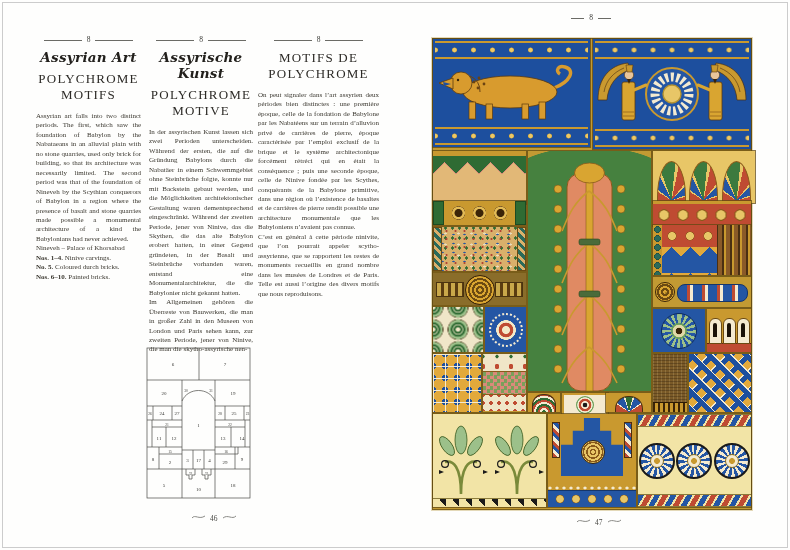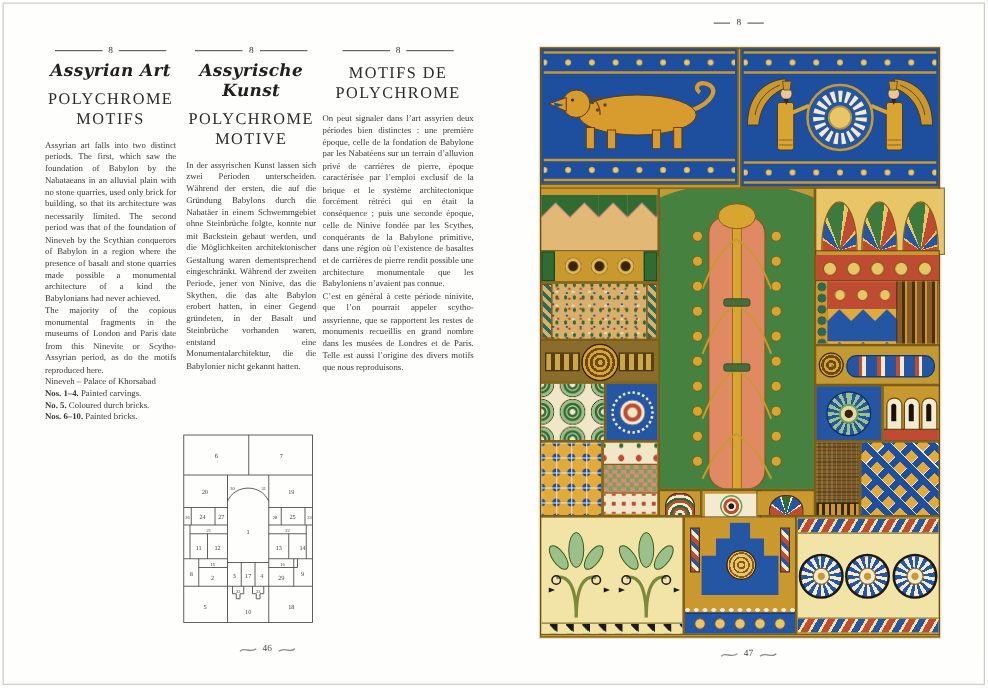--- a/index.html
+++ b/index.html
@@ -21,21 +21,21 @@
   .body{margin-top:9px;font-size:7px;line-height:9.45px;text-align:justify;color:#3a372f;}
   .body p{margin:0 0 0 0;}
   .caption{}
   .note .b{font-weight:bold;font-family:Liberation Serif, serif;}
   
   .plan{position:absolute;left:146px;top:347px;}
   .plan line,.plan rect,.plan path{stroke:#4a4a46;stroke-width:0.7;fill:none;}
   .plan text{font-family:"Liberation Serif",serif;font-size:5px;fill:#3a3a36;text-anchor:middle;stroke:none;}
   .plan text.sm{font-size:3.6px;}
   
-  .folio{position:absolute;display:flex;align-items:flex-end;gap:4px;font-size:7.5px;color:#4a4a46;}
+  .folio{position:absolute;display:flex;align-items:flex-start;gap:4px;font-size:7.5px;color:#4a4a46;}
   .folio svg{display:block;}
   .plate-orn{position:absolute;left:432px;top:14px;width:318px;}
   
   .plate{position:absolute;left:432px;top:38px;width:318px;height:470px;background:#c29a33;
          border:1px solid #7a5f1a;box-shadow:0 0 0 1px #e4d9b8;}
   .pnl{position:absolute;overflow:hidden;outline:1px solid rgba(96,72,18,.75);}
   .bluefield{background:#1d4f9e;}
   .rostrip{position:absolute;left:2px;right:2px;height:14px;background:#1d4f9e;
            border-top:2px solid #c9992f;border-bottom:2px solid #c9992f;
            background-image:radial-gradient(circle 2.6px at center,#ecc867 1.6px,#d4a93e 2.2px,transparent 2.8px);
@@ -136,38 +136,38 @@
   <div class="col col1">
     <div class="orn">
       <span class="rule"></span>
       <span class="num">8</span>
       <span class="rule"></span>
     </div>
     <div class="title">Assyrian Art</div>
     <div class="subtitle">POLYCHROME MOTIFS</div>
     <div class="body">
       <p>Assyrian art falls into two distinct periods. The first, which saw the foundation of Babylon by the Nabataeans in an alluvial plain with no stone quarries, used only brick for building, so that its architecture was necessarily limited. The second period was that of the foundation of Nineveh by the Scythian conquerors of Babylon in a region where the presence of basalt and stone quarries made possible a monumental architecture of a kind the Babylonians had never achieved.</p>
-      <p>The majority of the copious monumental fragments in the museums of London and Paris date from this Ninevite or Scytho-Assyrian period, as do the motifs reproduced here.</p>
       <p class="caption">Nineveh – Palace of Khorsabad</p>
-      <div class="note"><span class="b">Nos. 1–4.</span><span> Painted carvings.</span></div>
+      <div class="note"><span class="b">Nos. 1–4.</span><span> Ninive carvings.</span></div>
       <div class="note"><span class="b">No. 5.</span><span> Coloured durch bricks.</span></div>
       <div class="note"><span class="b">Nos. 6–10.</span><span> Painted bricks.</span></div>
     </div>
   </div>
 
   <div class="col col2">
     <div class="orn">
       <span class="rule"></span>
       <span class="num">8</span>
       <span class="rule"></span>
     </div>
     <div class="title">Assyrische Kunst</div>
     <div class="subtitle">POLYCHROME MOTIVE</div>
     <div class="body">
       <p>In der assyrischen Kunst lassen sich zwei Perioden unterscheiden. Während der ersten, die auf die Gründung Babylons durch die Nabatäer in einem Schwemmgebiet ohne Steinbrüche folgte, konnte nur mit Backstein gebaut werden, und die Möglichkeiten architektonischer Gestaltung waren dementsprechend eingeschränkt. Während der zweiten Periode, jener von Ninive, das die Skythen, die das alte Babylon erobert hatten, in einer Gegend gründeten, in der Basalt und Steinbrüche vorhanden waren, entstand eine Monumentalarchitektur, die die Babylonier nicht gekannt hatten.</p>
+      <p>Im Allgemeinen gehören die Überreste von Bauwerken, die man in großer Zahl in den Museen von London und Paris sehen kann, zur zweiten Periode, jener von Ninive, die man die skytho-assyrische nen-</p>
     </div>
   </div>
 
   <div class="col col3">
     <div class="orn">
       <span class="rule"></span>
       <span class="num">8</span>
       <span class="rule"></span>
     </div>
     <div class="subtitle">MOTIFS DE POLYCHROME</div>

